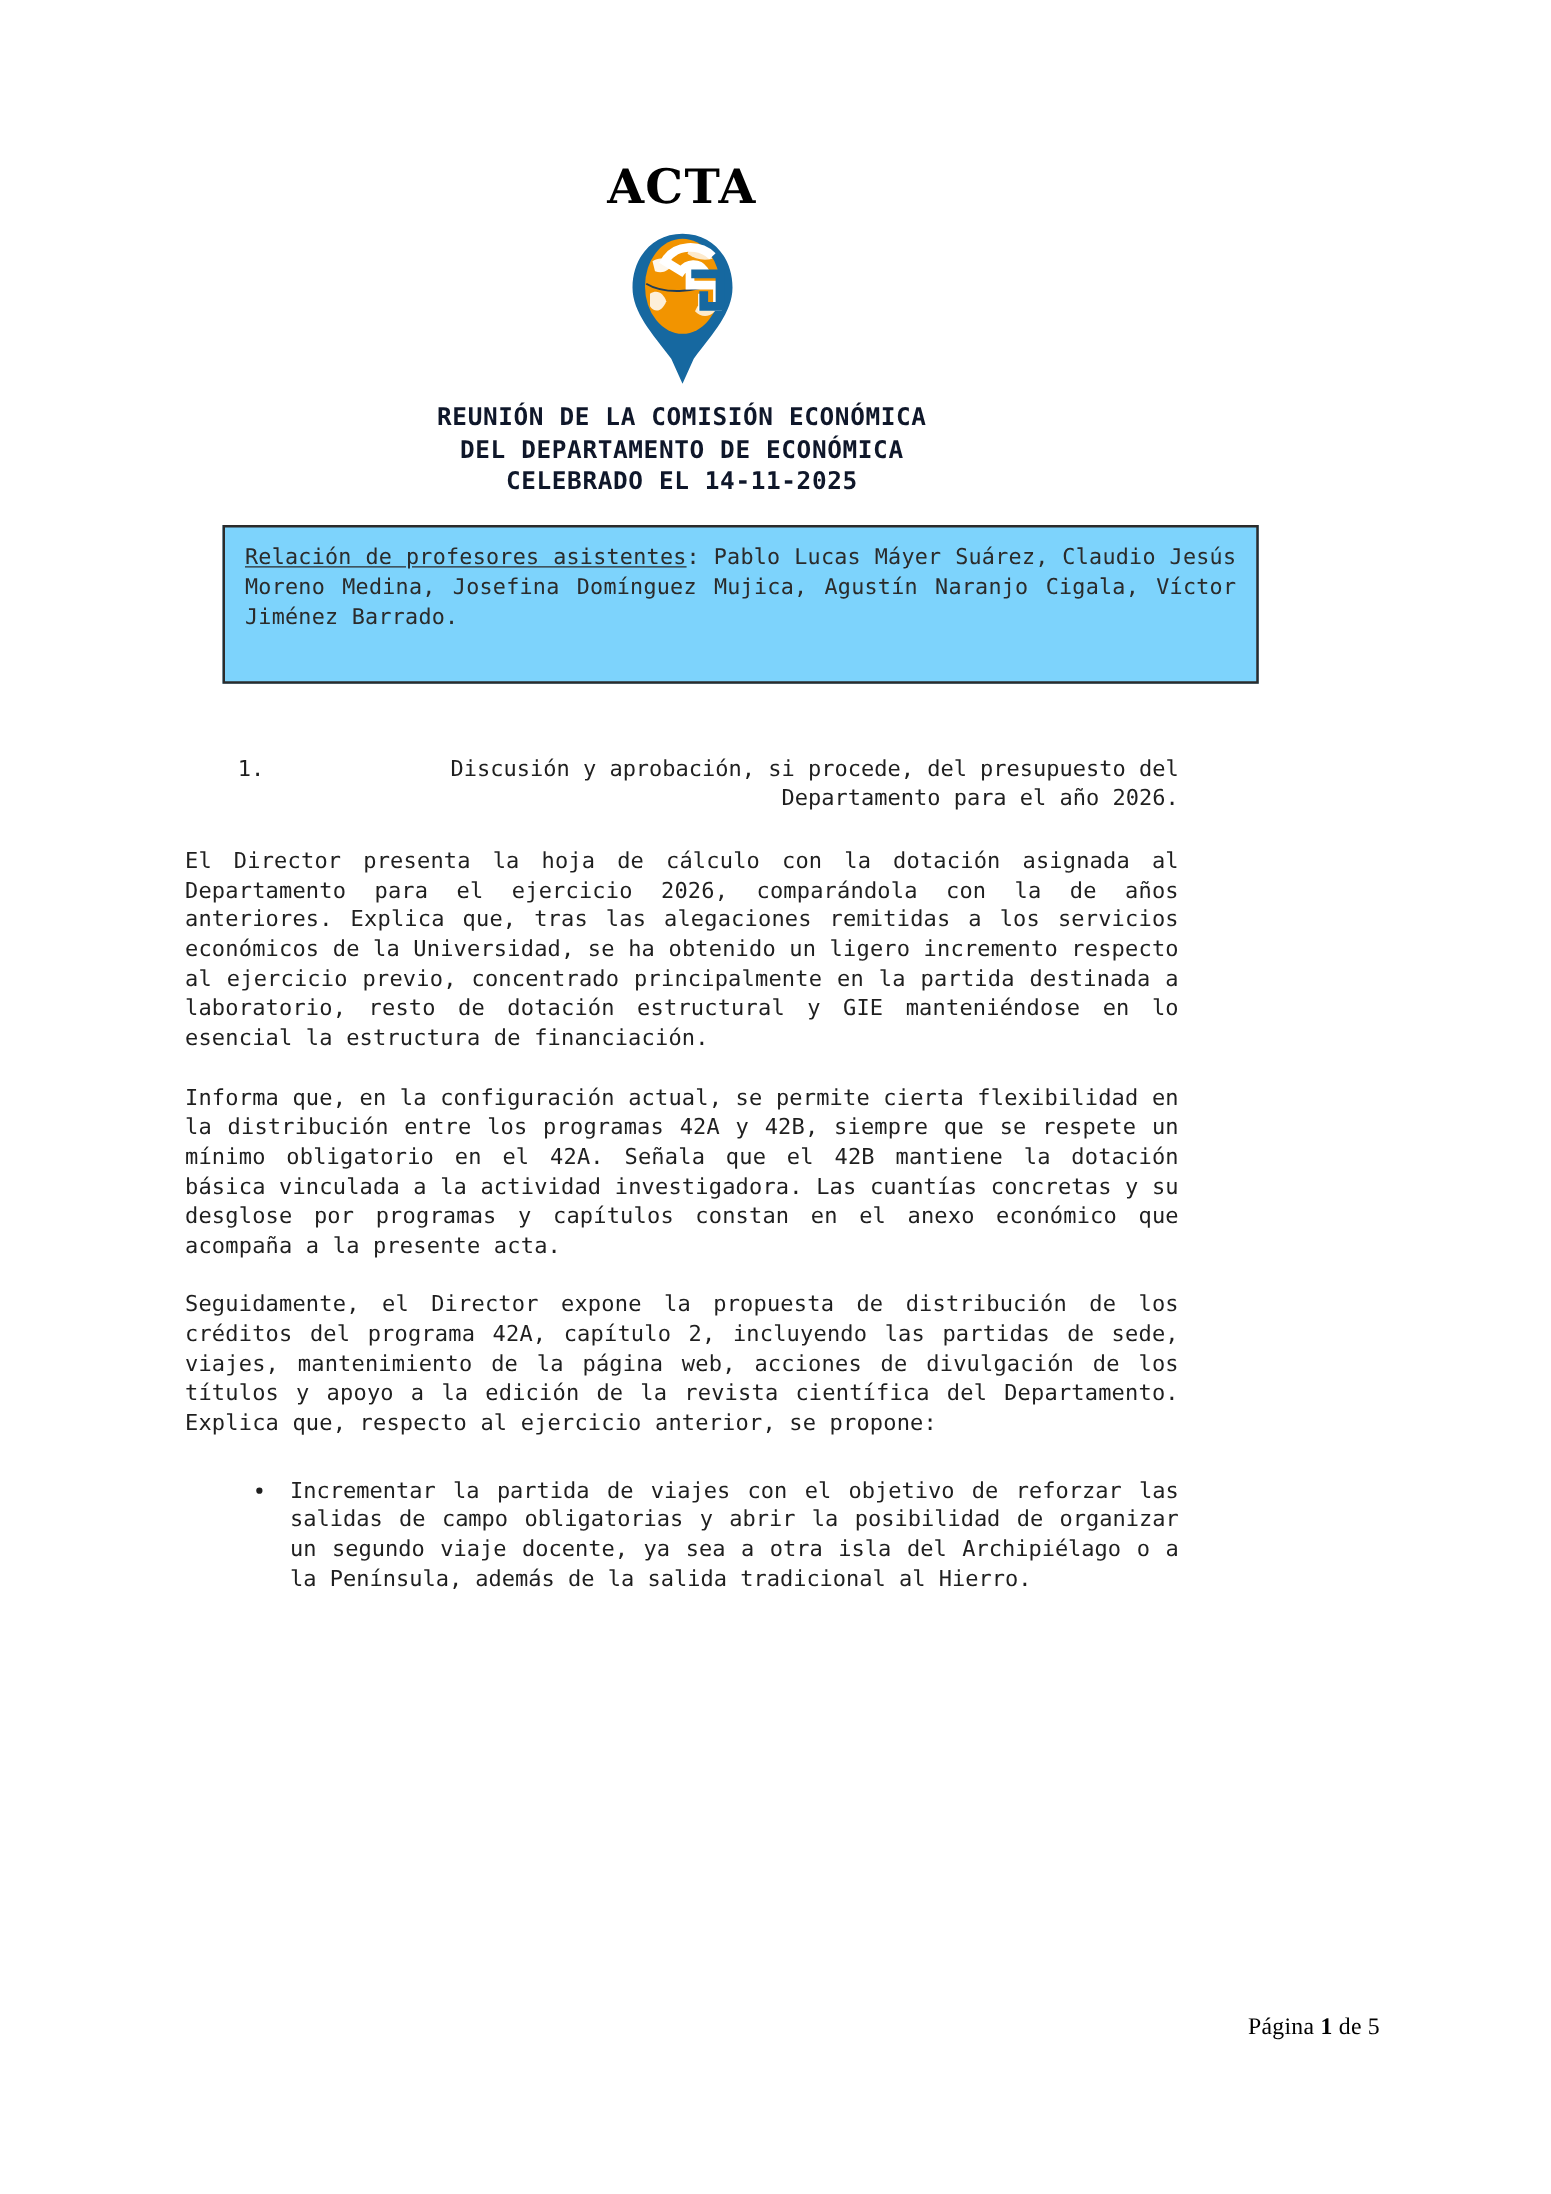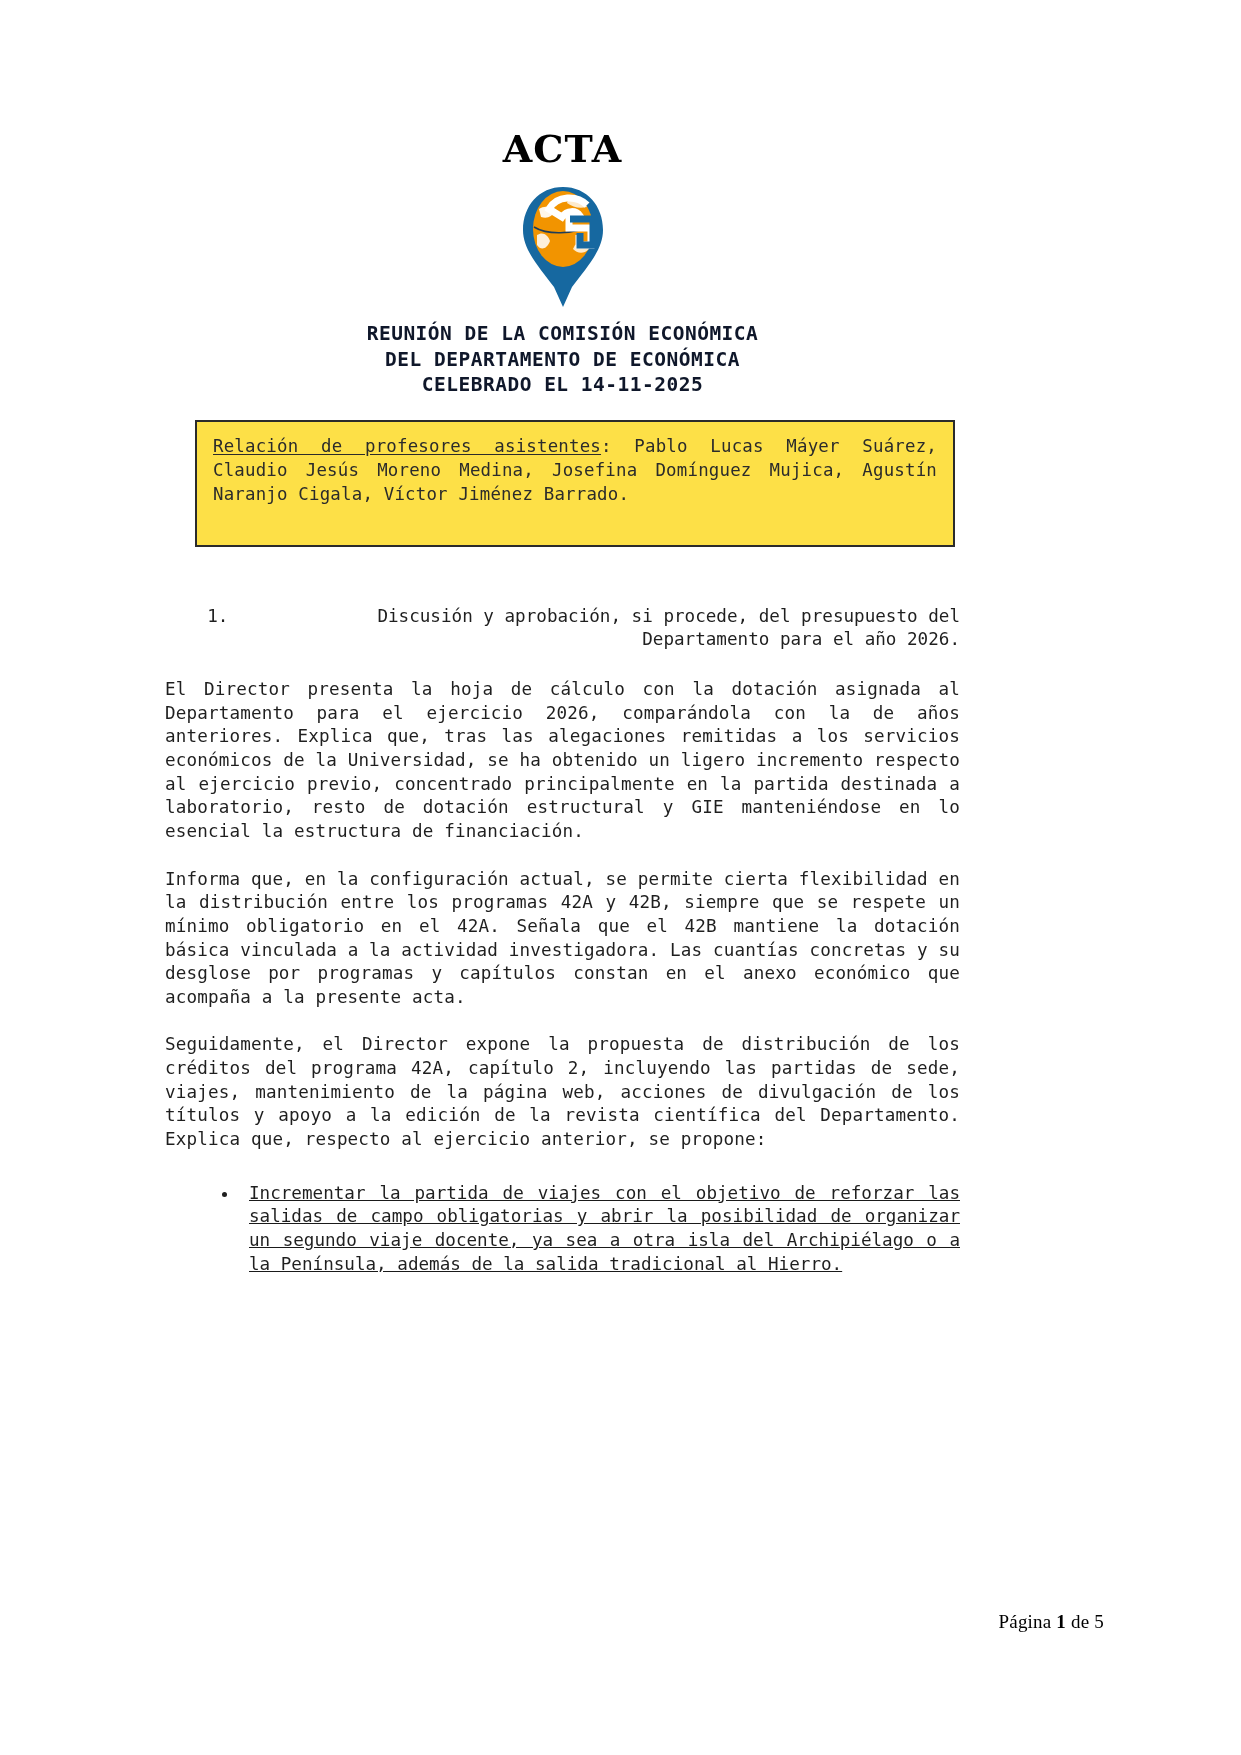--- a/index.html
+++ b/index.html
@@ -16,21 +16,21 @@
     width: 1241px;
     height: 1755px;
     margin: 0 auto;
     background: #ffffff;
     box-sizing: border-box;
     padding: 0;
     overflow: hidden;
   }
   .content {
     position: absolute;
-    left: 165px;
+    left: 148px;
     top: 0;
     width: 795px;
   }
 
   
   .doc-title {
     text-align: center;
     font-family: "DejaVu Serif", "Liberation Serif", serif;
     font-weight: bold;
     font-size: 38px;
@@ -61,24 +61,24 @@
     margin: 0;
     padding-top: 4px;
   }
   .red-heading div { white-space: nowrap; }
 
   
   .attendees-box {
     margin-top: 22px;
     margin-left: 30px;
     margin-right: 0px;
-    width: 760px;
+    width: 829px;
     box-sizing: border-box;
     border: 2px solid #2b2b2b;
-    background: #fde047;
+    background: #7dd3fc;
     padding: 13px 16px 18px 16px;
   }
   .attendees-box p {
     margin: 0;
     font-size: 17.4px;
     line-height: 1.37;
     text-align: justify;
     text-align-last: left;
     color: #2b2b2b;
     letter-spacing: 0.2px;
@@ -113,21 +113,20 @@
     padding-left: 6px;
     color: #1f1f1f;
   }
 
   
   ul.proposals {
     margin: 30px 0 17px 0;
     padding-left: 74px;
     font-size: 17.6px;
     line-height: 1.345;
-    text-decoration: underline;
   }
   ul.proposals li {
     text-align: justify;
     text-align-last: left;
     padding-left: 10px;
     color: #1f1f1f;
   }
 
   
   .footer {

